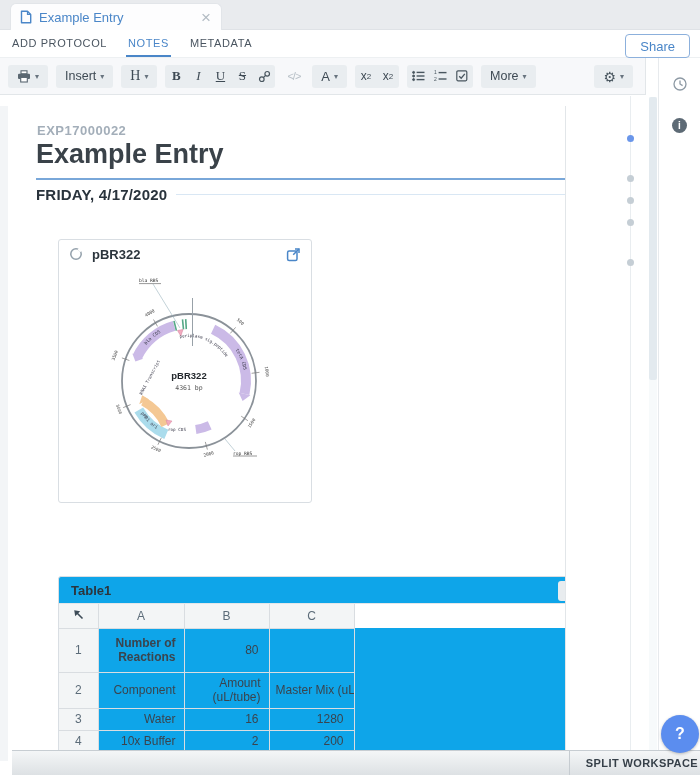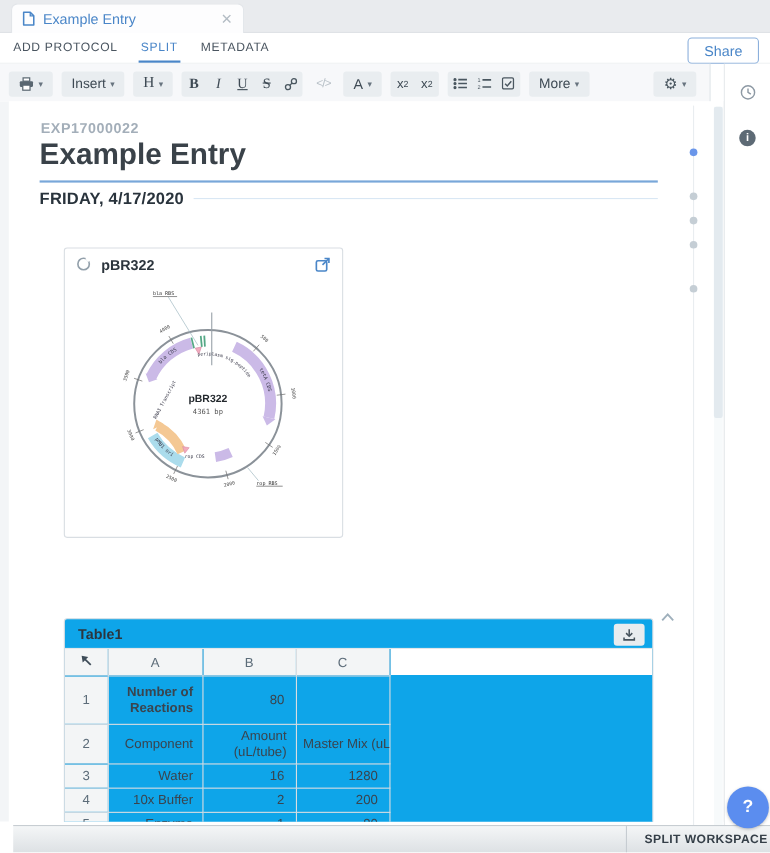--- a/index.html
+++ b/index.html
@@ -27,21 +27,21 @@
   .serif { font-family:"Liberation Serif", serif; }
   .u-line { text-decoration:underline; }
   .s-line { text-decoration:line-through; }
   .code-btn { height:23px; display:inline-flex; align-items:center; padding:0 4px; font-size:11px; color:#b8c0c7; letter-spacing:-1px; }
   .subsup { font-size:12px; }
   .subsup sub, .subsup sup { font-size:8px; }
   .gear-pill { position:absolute; right:12px; top:7px; }
   .gear-glyph { font-size:14px; color:#49565f; font-family:"DejaVu Sans", sans-serif; }
 
   
-  .content { position:absolute; left:0; top:92px; width:659px; height:655px; background:#fff; border-right:1px solid #e2e6e9; overflow:hidden; }
+  .content { position:absolute; left:0; top:106px; width:566px; height:655px; background:#fff; border-right:1px solid #e2e6e9; overflow:hidden; }
   .left-strip { position:absolute; left:0; top:0; width:8px; height:100%; background:#f3f5f7; }
   .exp-id { position:absolute; left:37px; top:17px; font-size:13px; font-weight:bold; letter-spacing:.5px; color:#a3aeb9; }
   .entry-title { position:absolute; left:36px; top:33px; font-size:27px; font-weight:bold; color:#3a4249; white-space:nowrap; }
   .title-underline { position:absolute; left:36px; top:72px; width:562px; height:2px; background:#79a7d9; }
   .date-row { position:absolute; left:36px; top:80px; width:562px; display:flex; align-items:center; }
   .date-label { font-size:15px; font-weight:bold; color:#29333c; letter-spacing:.2px; white-space:nowrap; }
   .date-line { flex:1; height:1px; background:#d9e7f4; margin-left:9px; }
   .intro { position:absolute; left:45px; top:102px; font-size:12.5px; color:#333c44; white-space:nowrap; }
   .cursor { display:inline-block; width:1px; height:14px; background:#1d252c; vertical-align:middle; margin-left:1px; }
   .tip { position:absolute; left:37px; top:426px; font-size:12px; color:#333c44; white-space:nowrap; }
@@ -97,21 +97,21 @@
           <path d="M7.5 1.2v3.2h3.2" fill="none" stroke="#4a86c8" stroke-width="1.2"></path>
         </svg>
     </span>
     <span class="tab-label">Example Entry</span>
     <span class="tab-close">×</span>
   </div>
 </div>
 
 <div class="navrow">
   <span class="navitem">ADD PROTOCOL</span>
-  <span class="navitem active">SPLIT</span>
+  <span class="navitem active">NOTES</span>
   <span class="navitem">METADATA</span>
 </div>
 <div class="share-btn">Share</div>
 
 <div class="toolbar">
   <span class="pill">
     <span style="display:flex">
       <svg width="14" height="13" viewBox="0 0 14 13">
           <rect x="4" y="0.8" width="6" height="3" fill="#fff" stroke="#5a6771" stroke-width="1.1"></rect>
           <rect x="1" y="3.8" width="12" height="5.2" rx="1" fill="#5a6771"></rect>

